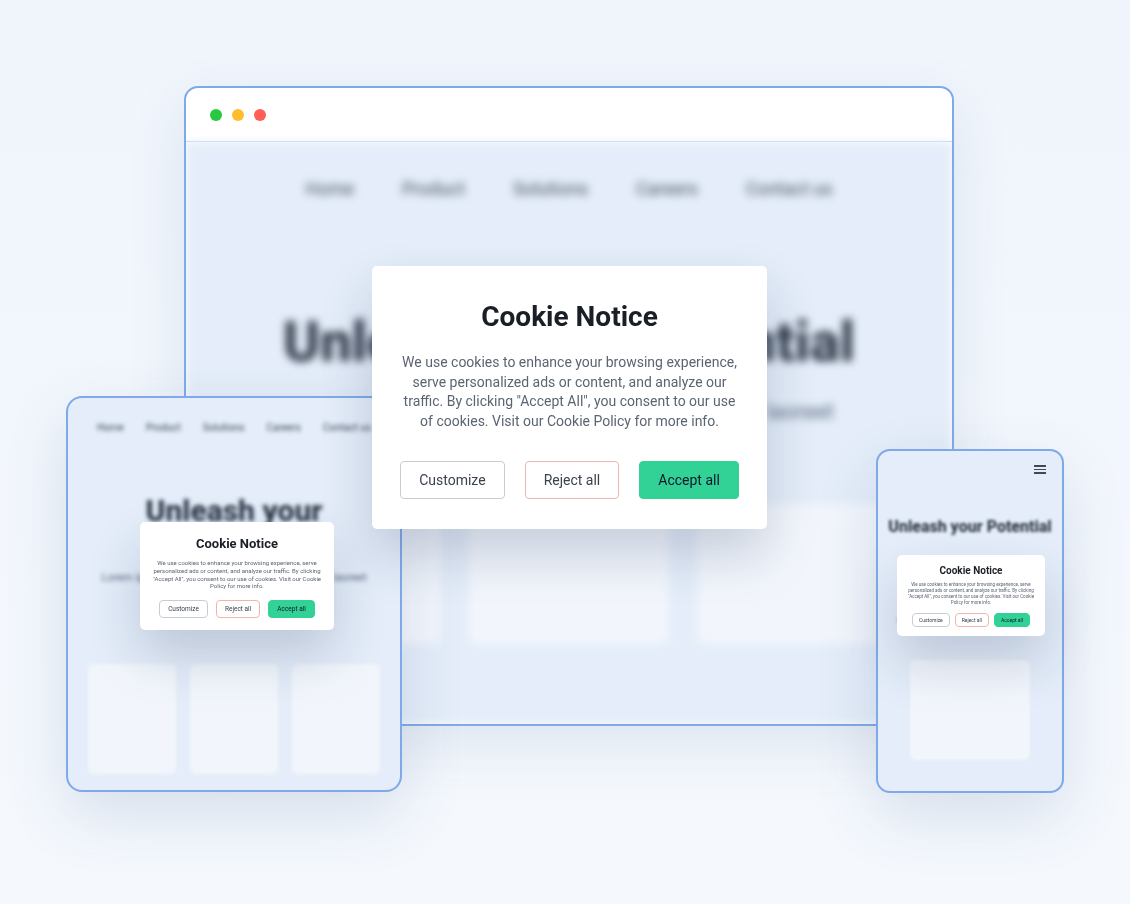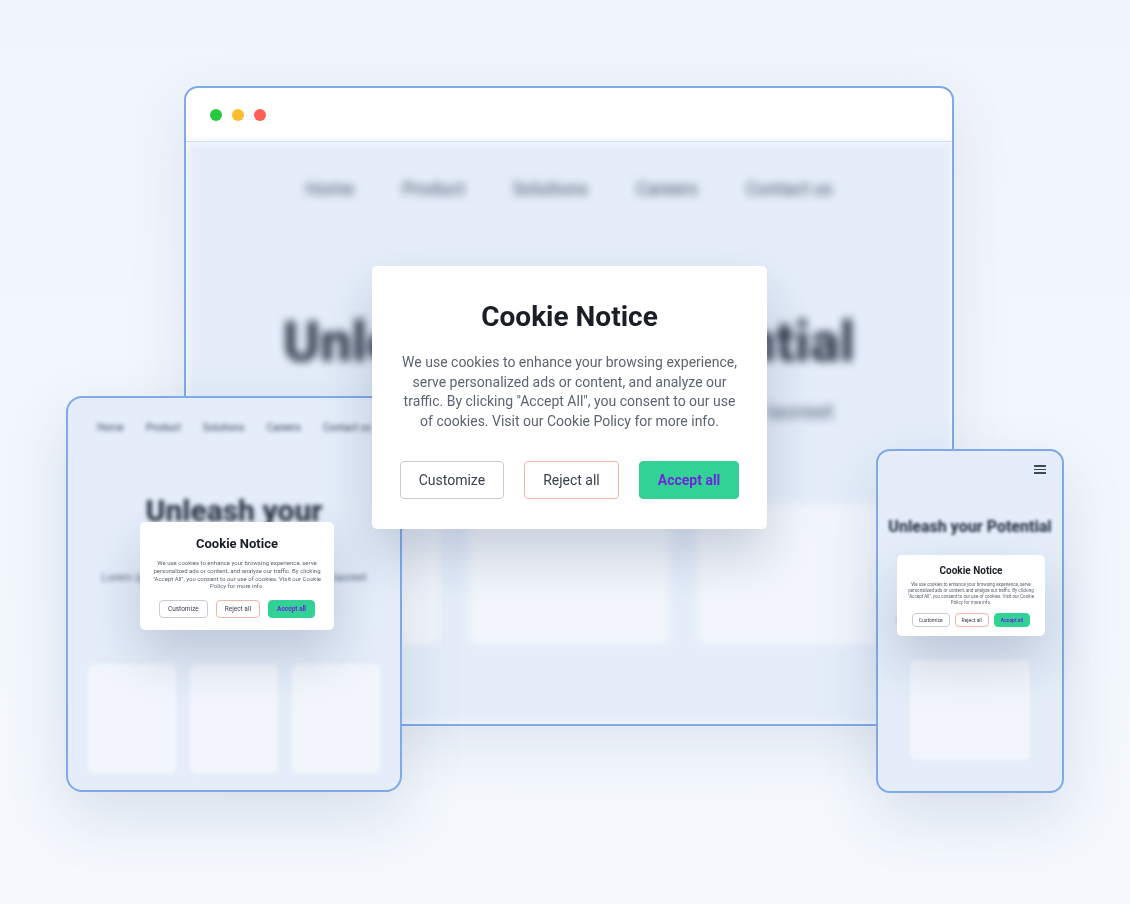--- a/index.html
+++ b/index.html
@@ -167,21 +167,21 @@
 
 .btn {
   border-radius: 4px;
   cursor: pointer;
   font-family: inherit;
   white-space: nowrap;
   text-align: center;
 }
 .btn-customize { background: #fff; border: 1px solid #c7ccd4; color: #3a424d; }
 .btn-reject { background: #fff; border: 1px solid #f0b4a8; color: #3a424d; }
-.btn-accept { background: #32d296; border: 1px solid #32d296; color: #6d28d9; font-weight: 700; }
+.btn-accept { background: #32d296; border: 1px solid #32d296; color: #0f172a; font-weight: 400; }
 
 .cookie-desktop .btn { font-size: 14px; padding: 10px 18px; }
 .cookie-tablet .btn { font-size: 6.5px; padding: 4px 8px; }
 .cookie-mobile .btn { font-size: 5px; padding: 3px 6px; }
 </style>
 </head>
 <body>
 
 <div class="desktop-window">
   <div class="titlebar">

